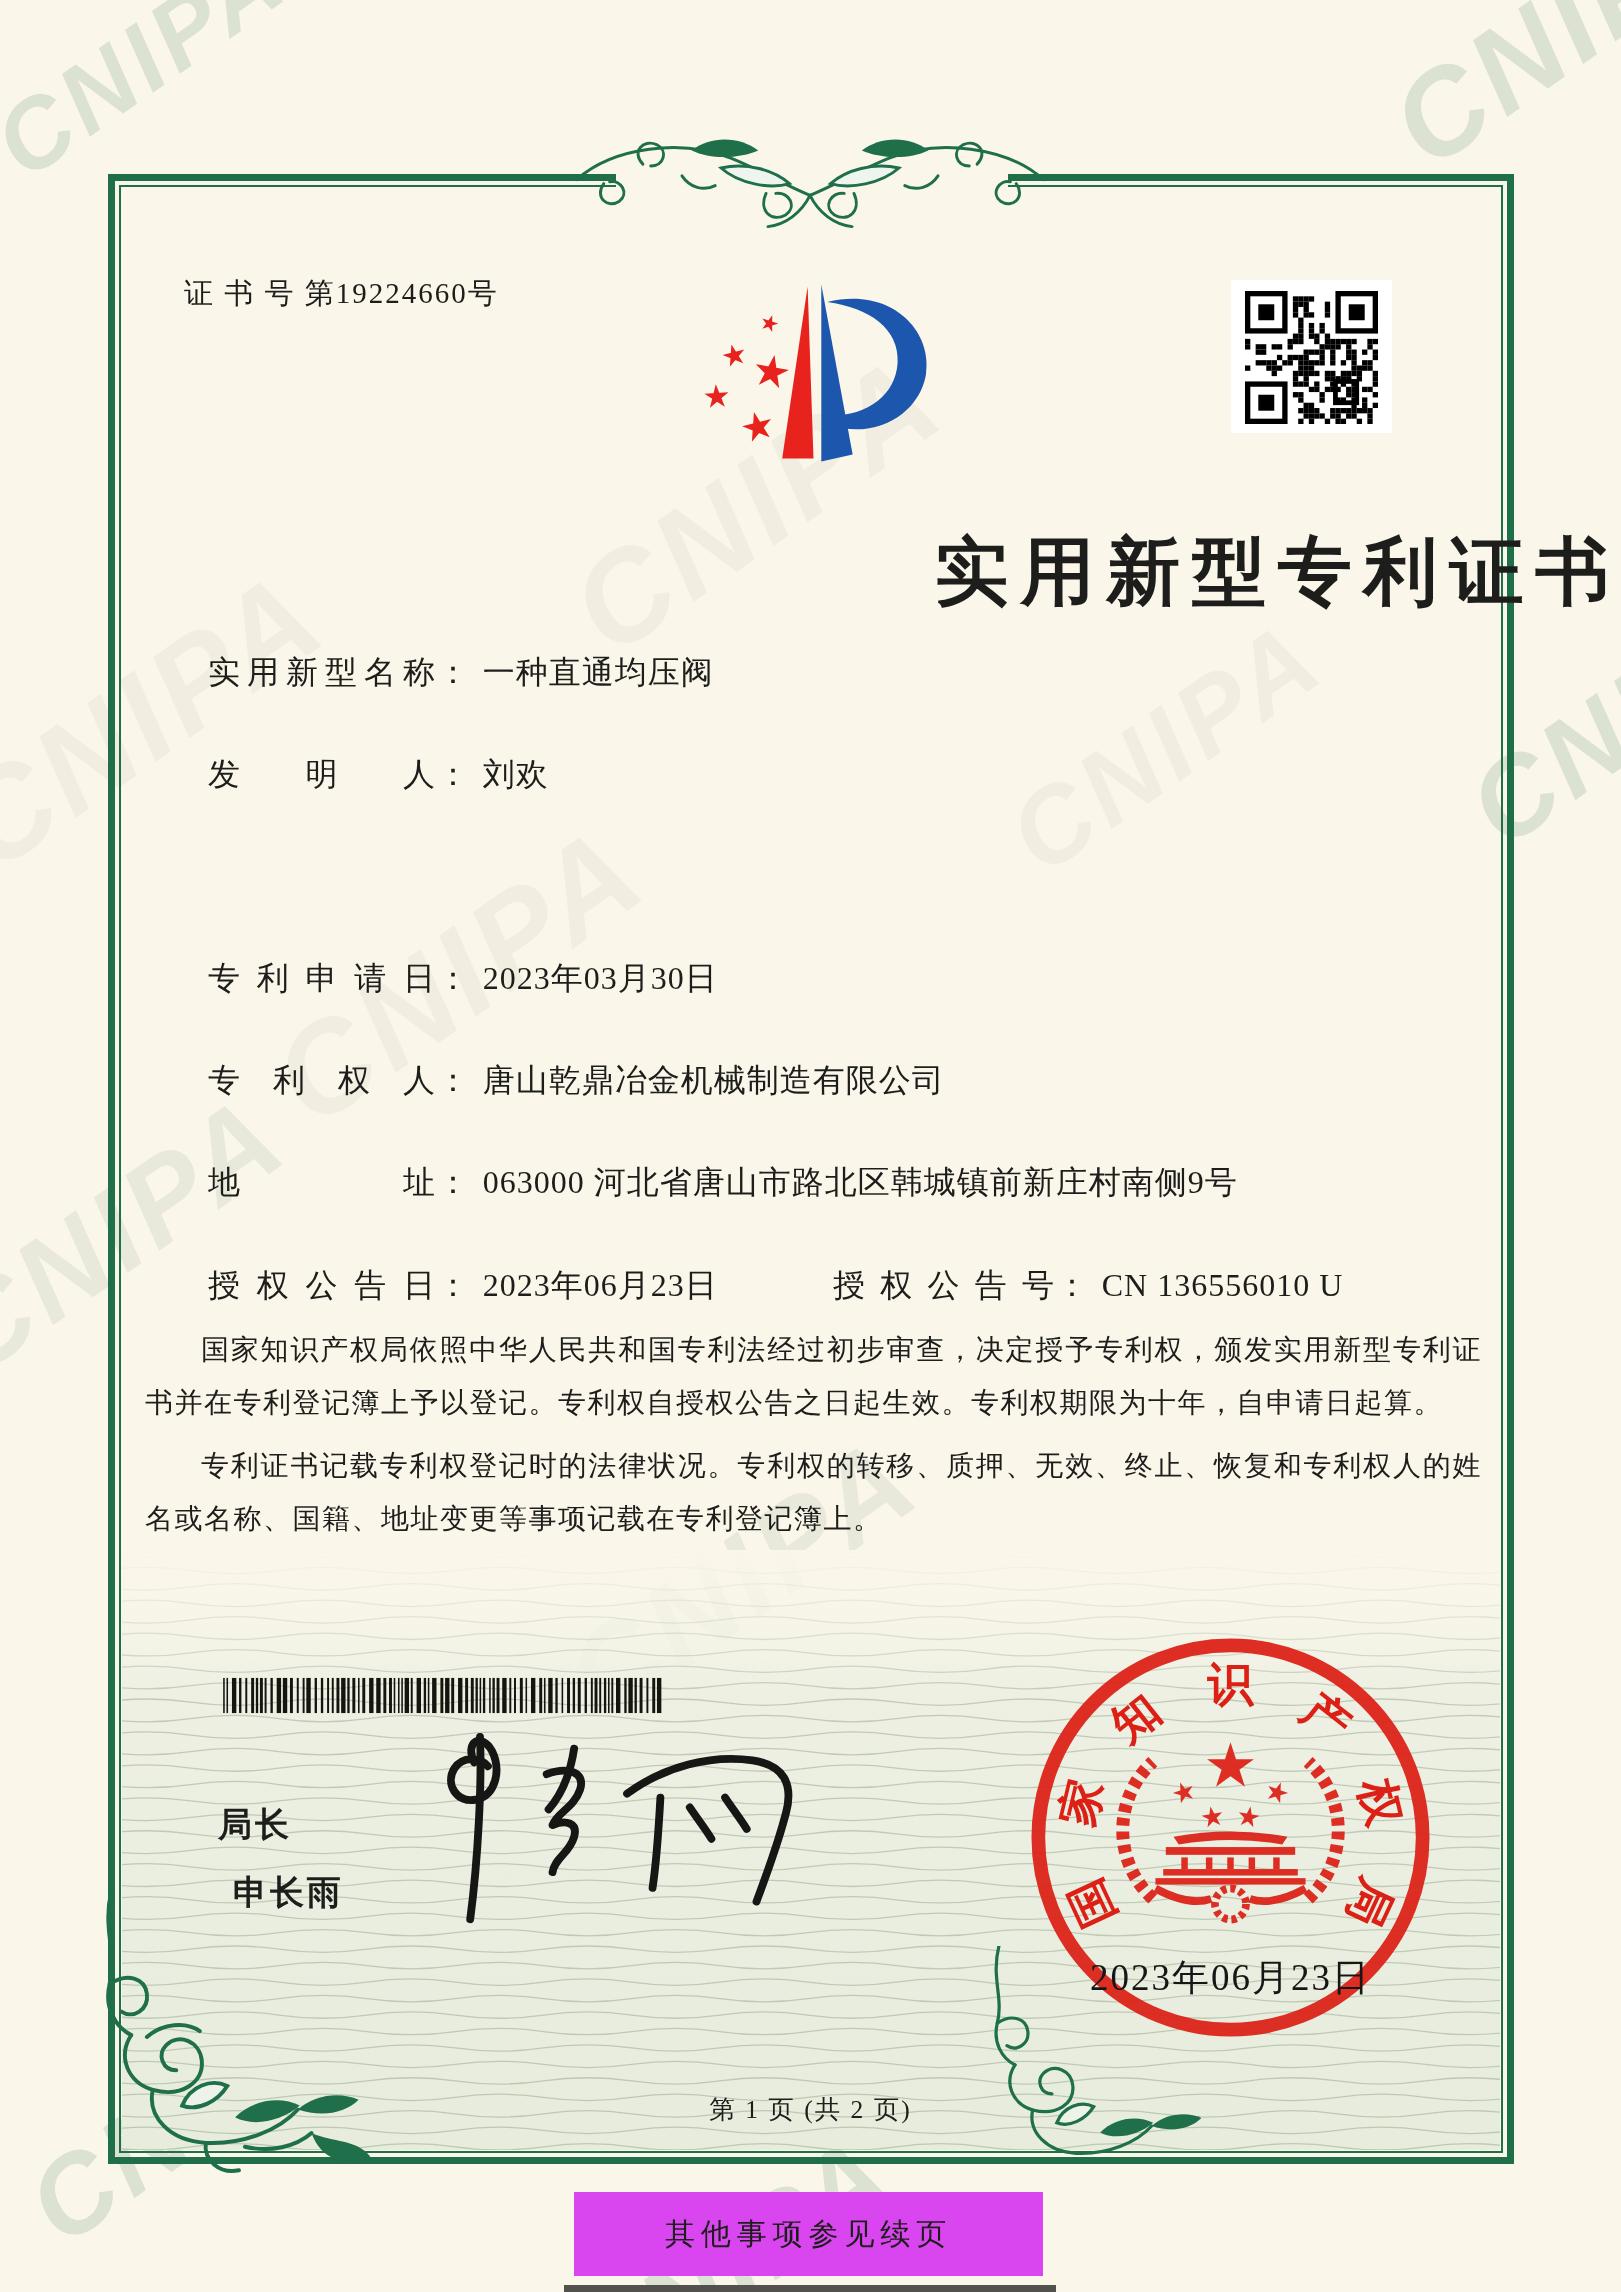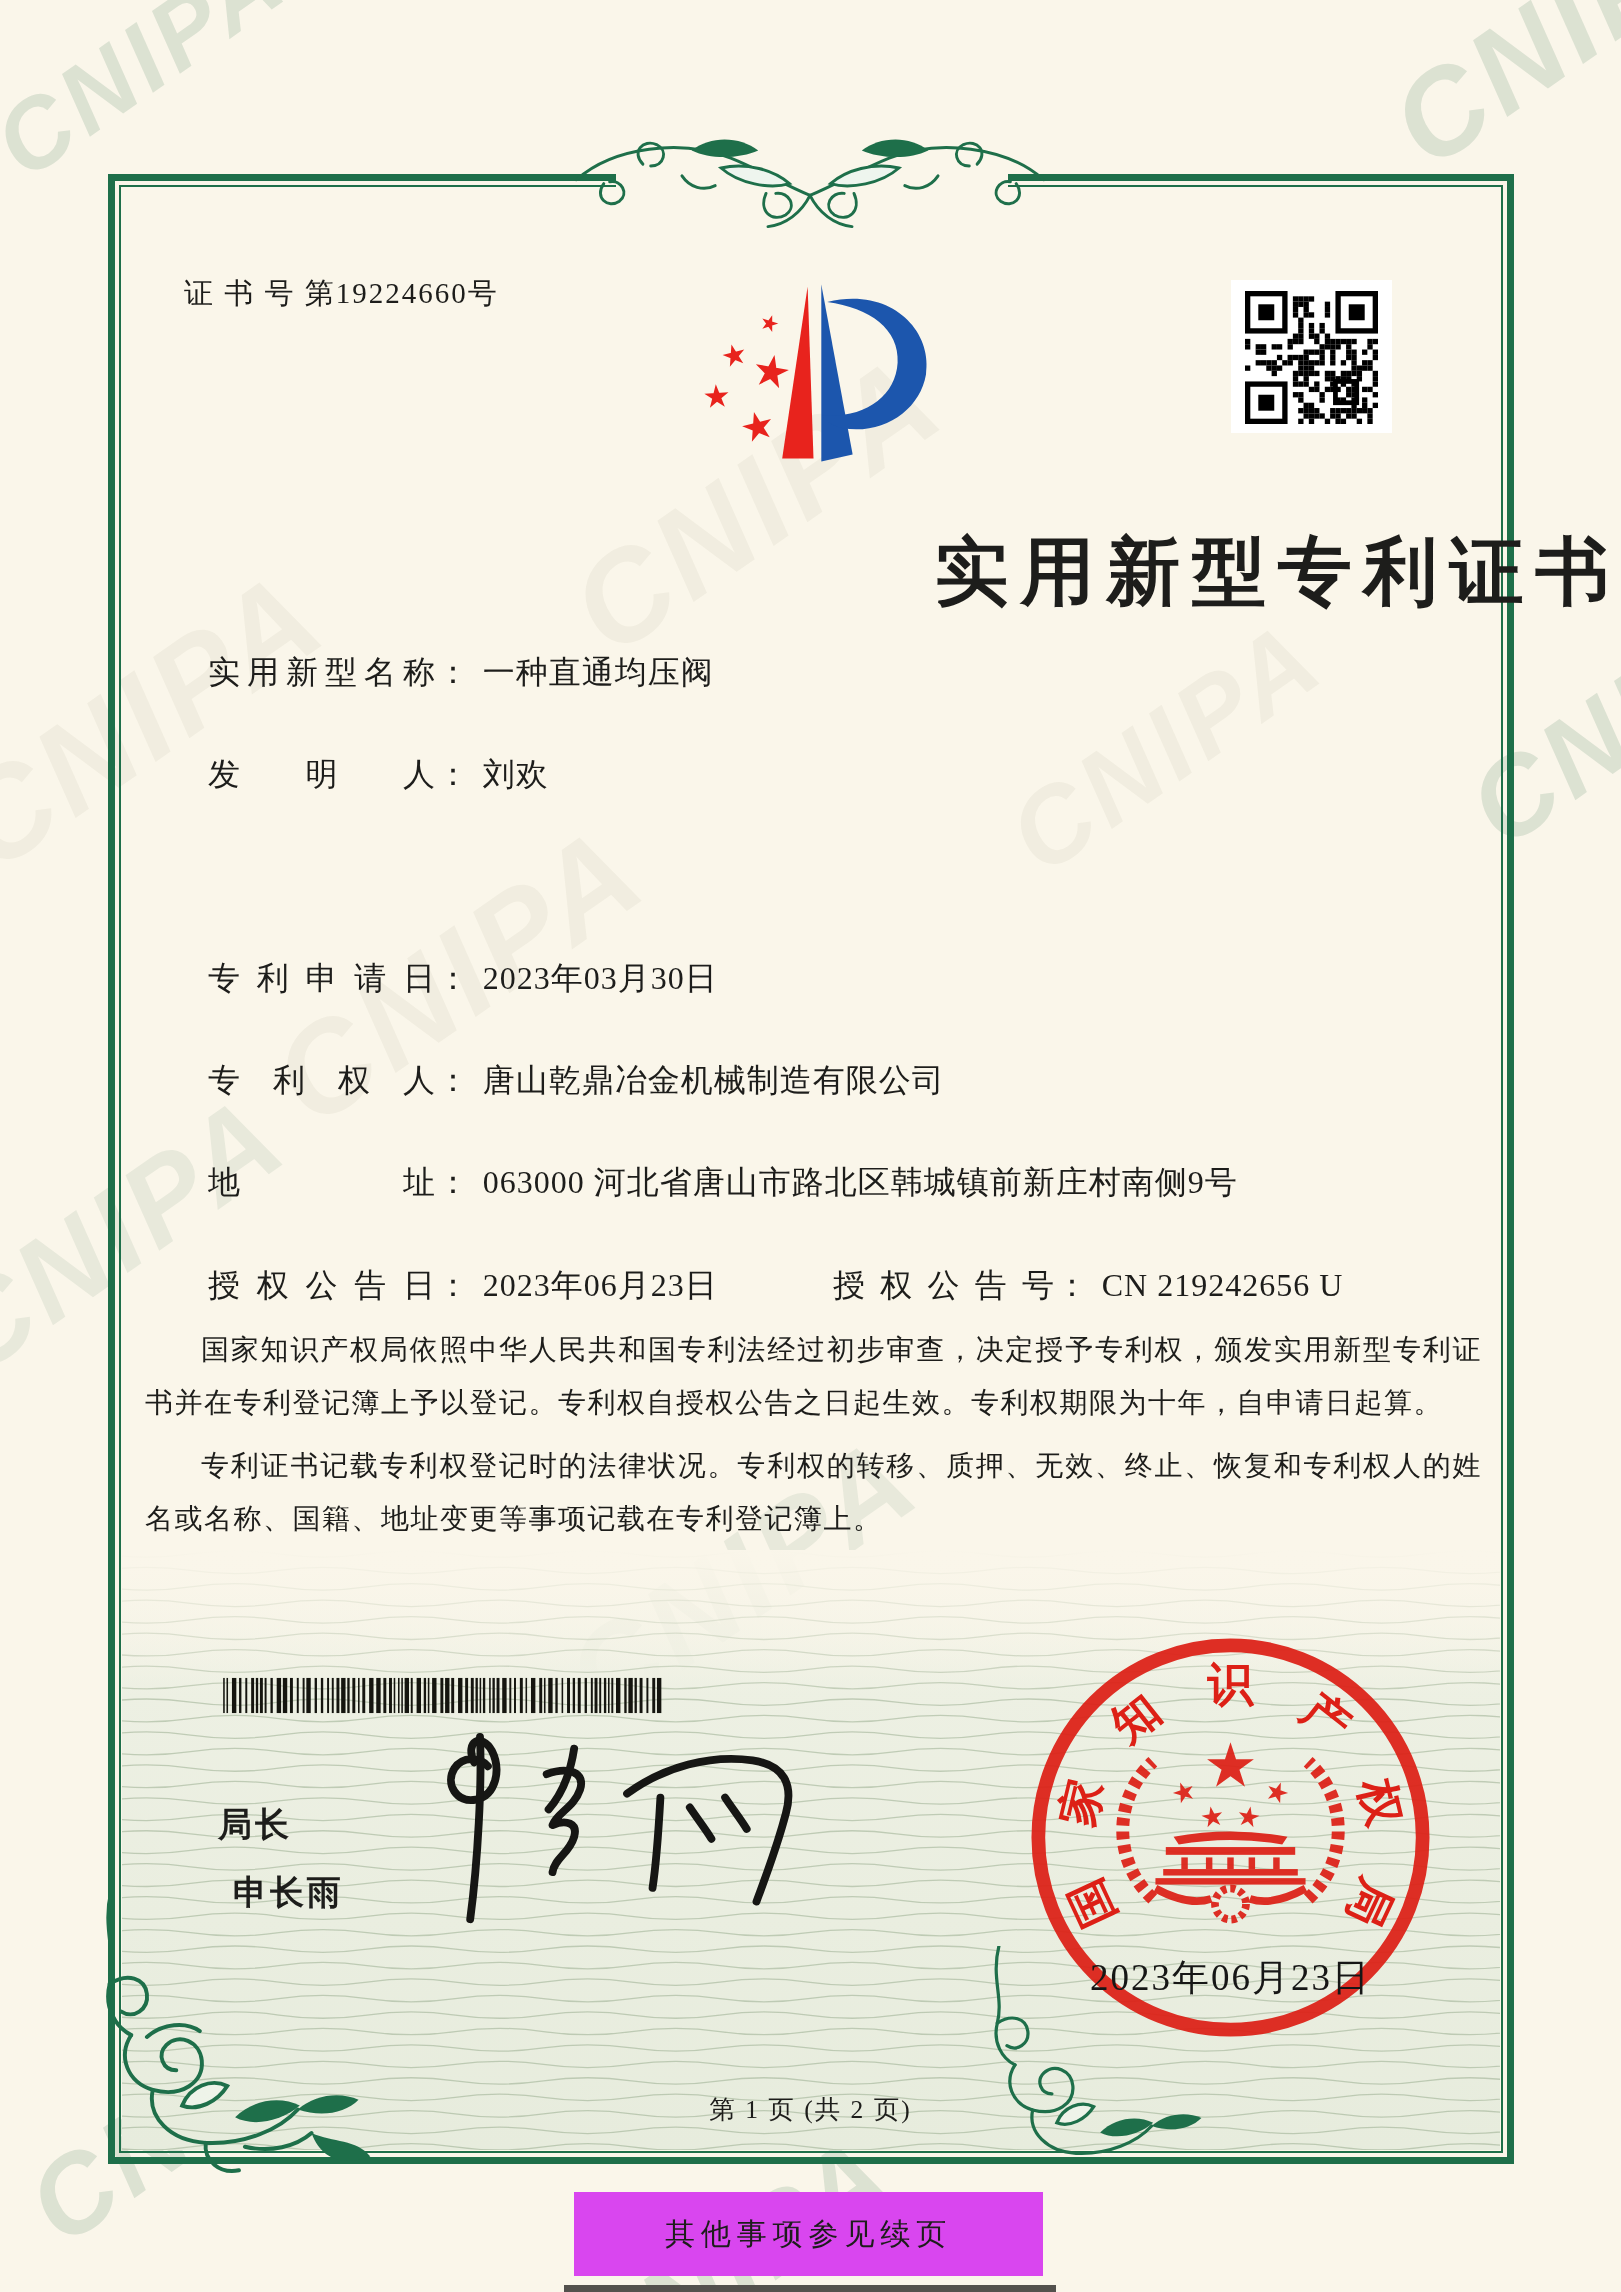--- a/index.html
+++ b/index.html
@@ -413,21 +413,21 @@
     <span class="field-label">专利权人</span><span class="field-colon">：</span><span class="field-value">唐山乾鼎冶金机械制造有限公司</span>
   </div>
   <div class="field-row row-address">
     <span class="field-label">地址</span><span class="field-colon">：</span><span class="field-value">063000 河北省唐山市路北区韩城镇前新庄村南侧9号</span>
   </div>
   <div class="field-row row-grant">
     <span>
       <span class="field-label">授权公告日</span><span class="field-colon">：</span><span class="field-value">2023年06月23日</span>
     </span>
     <span class="grant-right">
-      <span class="field-label">授权公告号</span><span class="field-colon">：</span><span class="field-value">CN 219242656 U</span>
+      <span class="field-label">授权公告号</span><span class="field-colon">：</span><span class="field-value">CN 136556010 U</span>
     </span>
   </div>
 
   <div class="body-text">
     <p>国家知识产权局依照中华人民共和国专利法经过初步审查，决定授予专利权，颁发实用新型专利证书并在专利登记簿上予以登记。专利权自授权公告之日起生效。专利权期限为十年，自申请日起算。</p>
     <p>专利证书记载专利权登记时的法律状况。专利权的转移、质押、无效、终止、恢复和专利权人的姓名或名称、国籍、地址变更等事项记载在专利登记簿上。</p>
   </div>
 
   <svg class="barcode" id="barcode-svg" width="445" height="39" viewBox="0 0 454 40">
       <g fill="#15150f">

